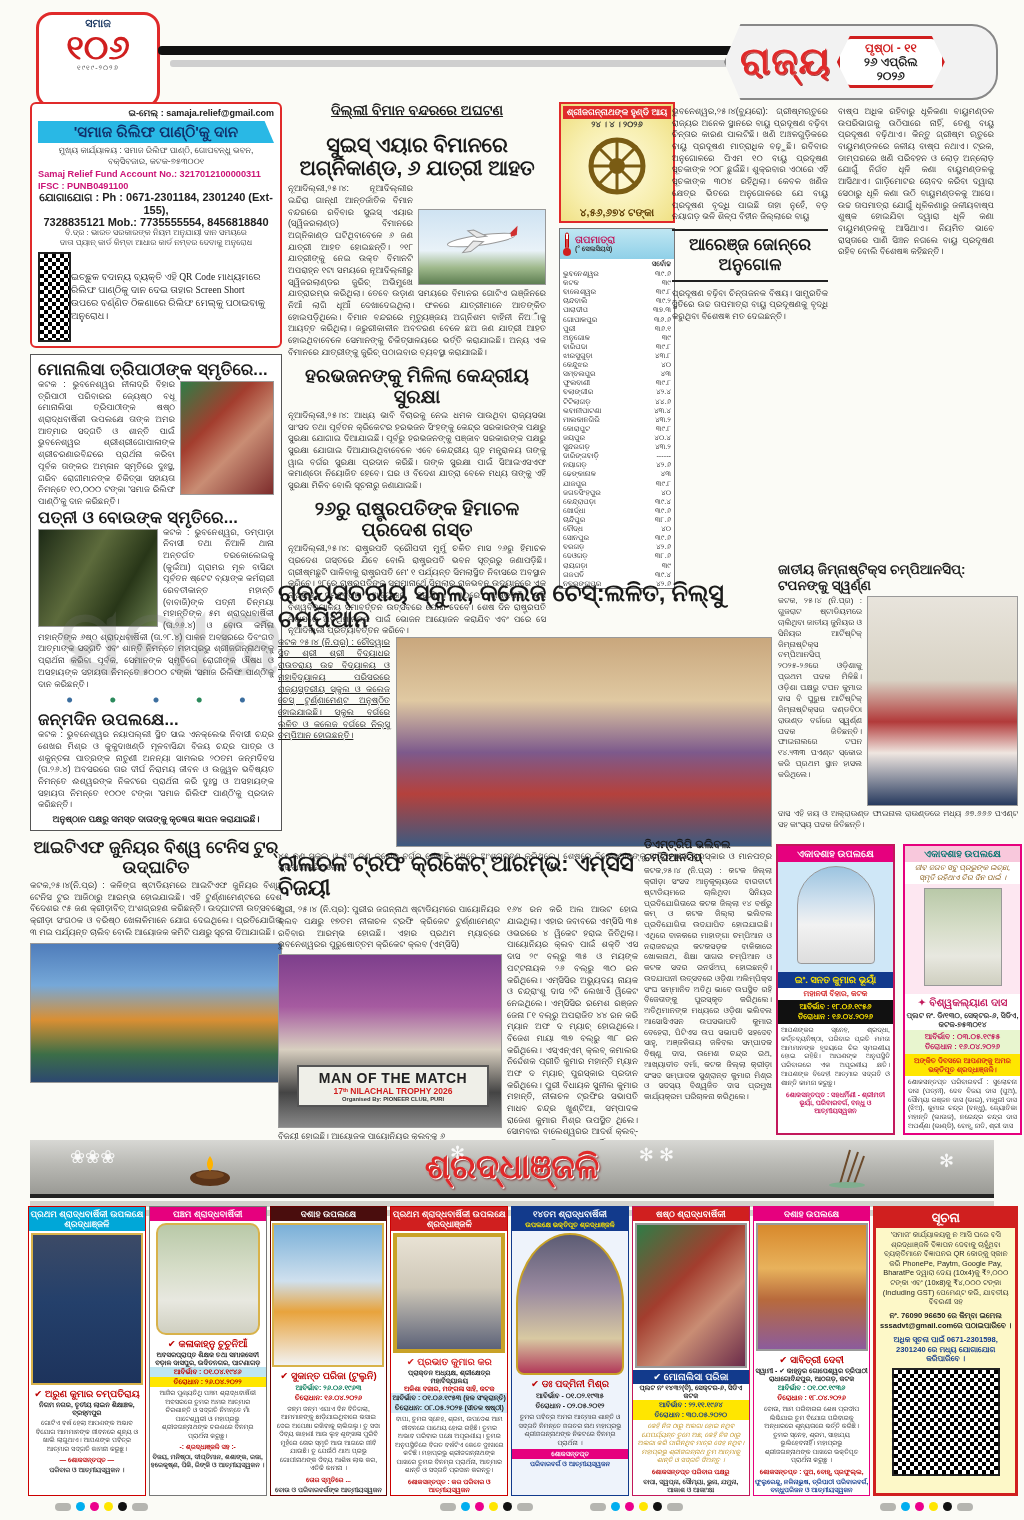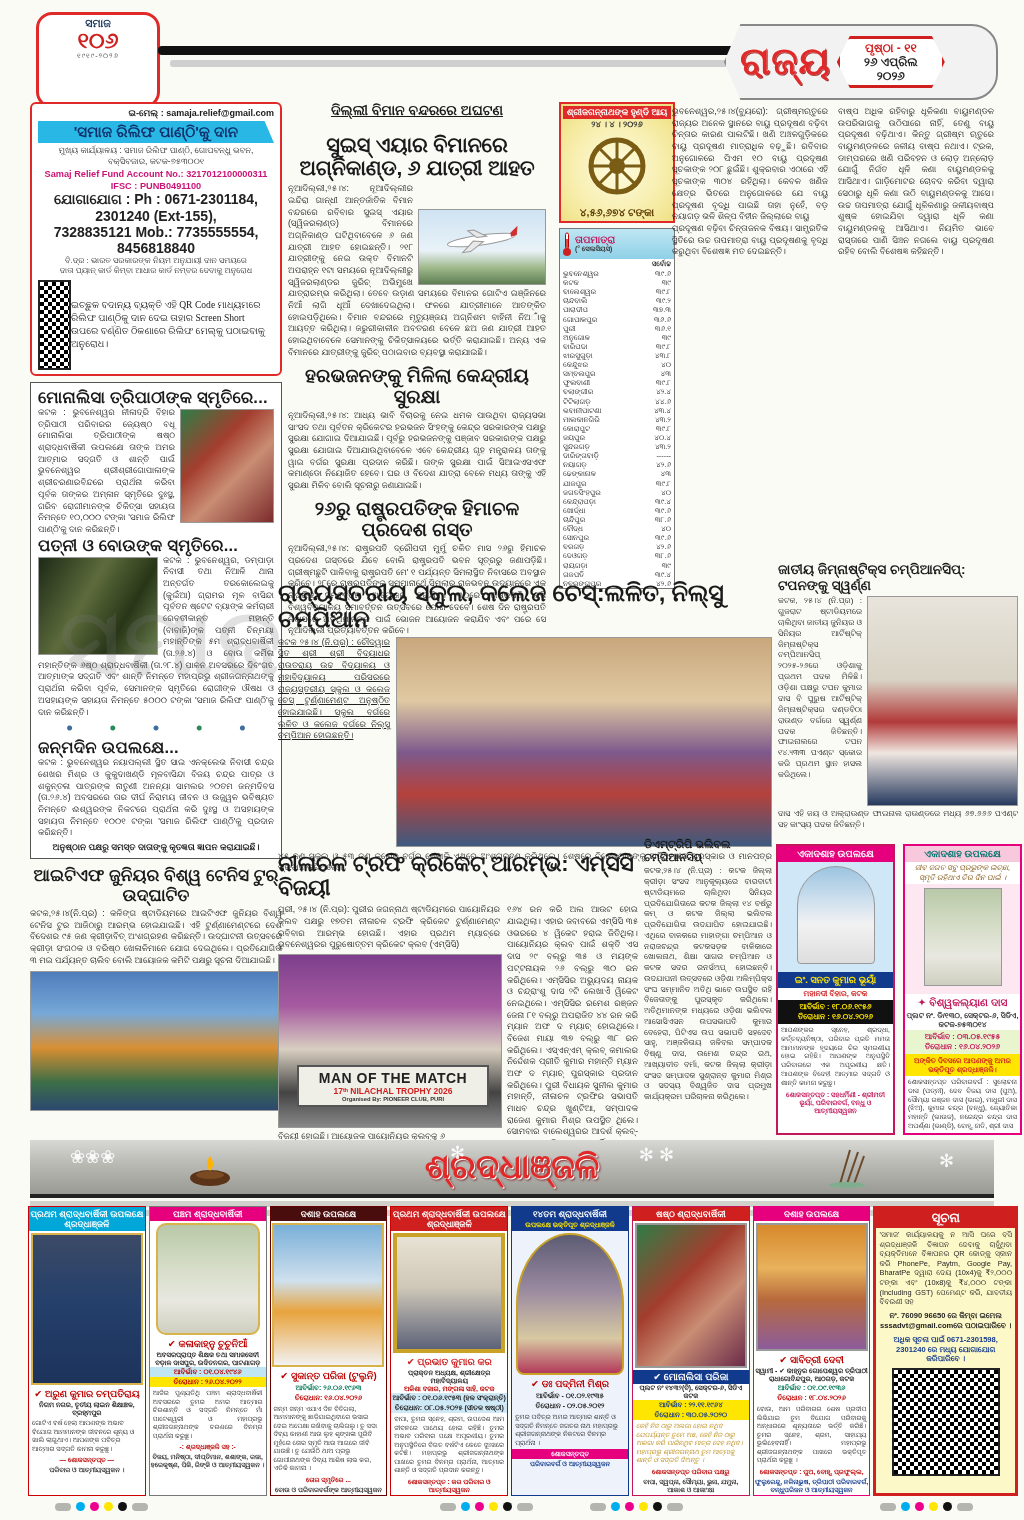--- a/index.html
+++ b/index.html
@@ -8,21 +8,21 @@
   .abs{position:absolute;}
   .jc{text-align:justify;}
   .ctr{text-align:center;}
   .bd{font-size:8.6px;line-height:1.36;color:#222;}
   .sm{font-size:7.5px;line-height:1.3;}
   h1,h2,h3,h4,p{margin:0;padding:0;}
   
   .logo-box{position:absolute;left:36px;top:12px;width:118px;height:88px;border:3px solid #e02a2a;
             border-radius:16px;background:#fff;text-align:center;padding-top:2px;}
   .logo-top{font-size:11px;color:#16335e;font-weight:bold;}
-  .logo-num{font-size:22px;font-weight:bold;color:#d01f1f;line-height:1;}
+  .logo-num{font-size:34px;font-weight:bold;color:#d01f1f;line-height:1;}
   .logo-yrs{font-size:7px;color:#444;letter-spacing:1px;}
   .rule-black{position:absolute;left:158px;top:46px;width:700px;height:9px;background:#111;border-radius:4px;}
   .rule-gray{position:absolute;left:170px;top:60px;width:688px;height:7px;background:#cfcfcf;border-radius:3px;}
   .section-wrap{position:absolute;right:26px;top:24px;width:250px;height:68px;display:flex;align-items:center;gap:6px;
                 background:#f2f2f2;border:2px solid #888;border-radius:10px 26px 26px 10px;padding:2px 6px 2px 14px;
                 clip-path:polygon(6% 0,100% 0,100% 100%,6% 100%,0 50%);}
   .section-name{font-size:38px;font-weight:bold;color:#e02a2a;text-shadow:0 0 2px #fff,1px 1px 0 #8c0000;letter-spacing:1px;}
   .date-badge{border:3px solid #d01f1f;background:#fff;border-radius:14px;padding:2px 8px;text-align:center;
               clip-path:polygon(12% 0,88% 0,100% 50%,88% 100%,12% 100%,0 50%);min-width:86px;}
   .date-badge .pg{color:#d01f1f;font-weight:bold;font-size:12px;}
@@ -31,22 +31,22 @@
   .col-left{left:30px;top:102px;width:252px;}
   .col-mid{left:288px;top:102px;width:258px;}
   .col-wx{left:559px;top:102px;width:116px;}
   .col-right{left:672px;top:100px;width:322px;}
   
   .don-box{border:2px solid #e02a2a;border-radius:6px;background:#fff;padding:4px 6px;}
   .don-email{font-size:9px;text-align:right;font-weight:bold;}
   .don-title{background:#29b8e5;color:#11306b;font-weight:bold;font-size:15px;text-align:center;
              padding:2px 0;margin:2px 0;clip-path:polygon(0 0,96% 0,100% 100%,0 100%);}
   .don-addr{font-size:8.4px;text-align:center;color:#333;}
-  .don-acct{font-size:9.2px;font-weight:bold;color:#cc1477;text-align:center;margin-top:2px;}
-  .don-ph{font-size:14px;font-weight:bold;text-align:center;color:#222;}
+  .don-acct{font-size:9.2px;font-weight:bold;color:#cc1477;text-align:left;margin-top:2px;}
+  .don-ph{font-size:11px;font-weight:bold;text-align:center;color:#222;}
   .don-note{font-size:8px;text-align:center;color:#333;}
   .qr{width:86px;height:86px;background:
       repeating-conic-gradient(#000 0 25%,#fff 0 50%);background-size:8px 8px;border:2px solid #222;}
   .qr.big{width:104px;height:104px;}
   .don-qr-row{display:flex;gap:0;margin-top:4px;align-items:center;font-family:Liberation Serif, serif;}
   .don-qr-txt{font-size:9.6px;line-height:1.35;color:#222;}
   
   .memo-box{border:1.5px solid #555;background:#fff;margin-top:6px;padding:5px 7px;}
   .memo-h{font-size:16.5px;font-weight:bold;letter-spacing:.2px;}
   .float-r{float:right;margin:2px 0 2px 5px;}
@@ -121,21 +121,21 @@
   .sr-title{font-size:34px;font-weight:bold;color:#e02a2a;text-shadow:1px 1px 0 #fff,2px 2px 2px #833;}
   .sr-flower{position:absolute;color:#fff;font-size:18px;opacity:.9;}
   .gray-bar{height:6px;background:#d2d2cc;margin-top:3px;}
   
   .cards{display:flex;gap:3px;}
   .card{border:1.5px solid #777;background:#fff;display:flex;flex-direction:column;overflow:hidden;}
   .card-h{font-weight:bold;text-align:center;font-size:8.8px;padding:2px 1px;color:#fff;line-height:1.15;}
   .card-name{font-weight:bold;text-align:center;font-size:9.6px;padding:1px;}
   .card-sub{font-size:6.8px;text-align:center;font-weight:bold;}
   .card-dates{font-size:7px;font-weight:bold;text-align:center;padding:1px 0;}
-  .card-body{font-size:6.6px;line-height:1.3;padding:2px 3px;color:#222;}
+  .card-body{font-size:6.6px;line-height:1.3;text-align:center;padding:2px 3px;color:#222;}
   .card-foot{font-size:6.6px;font-weight:bold;text-align:center;color:#b00;padding:1px;}
   .cphoto{margin:2px auto;border:2px solid #d8b24a;}
   
   .dots{display:flex;gap:5px;align-items:center;}
   .dot{width:9px;height:9px;border-radius:50%;}
   .pill{width:16px;height:8px;border-radius:4px;background:#b5b5b0;}
 </style>
 </head>
 <body>
 
@@ -406,20 +406,24 @@
           </tr>
           </tbody>
       </table>
     </div>
   </div>
 
   <div class="abs col-right">
     <div class="poll-cols">
       <div>
         <p class="bd jc">ଭୁବନେଶ୍ୱର,୨୫।୪(ବ୍ୟୁରୋ): ଗ୍ରୀଷ୍ମଋତୁରେ ରାଜ୍ୟର ଅନେକ ସ୍ଥାନରେ ବାୟୁ ପ୍ରଦୂଷଣ ବଢ଼ିବା ଚିନ୍ତାର କାରଣ ପାଲଟିଛି। ଖଣି ଅଞ୍ଚଳଗୁଡ଼ିକରେ ବାୟୁ ପ୍ରଦୂଷଣ ମାତ୍ରାଧିକ ବଢ଼ୁଛି। ରବିବାର ଅନୁଗୋଳରେ ପିଏମ ୧୦ ବାୟୁ ପ୍ରଦୂଷଣ ସୂଚକାଙ୍କ ୨୦୮ ଛୁଇଁଛି। ଶୁକ୍ରବାର ଏଠାରେ ଏହି ସୂଚକାଙ୍କ ୩୦୪ ରହିଥିଲା। କେବଳ ଖଣିଜ କ୍ଷେତ୍ର ଭିତରେ ଅନୁଗୋଳରେ ଯେ ବାୟୁ ପ୍ରଦୂଷଣ ବୃଦ୍ଧି ପାଇଛି ତାହା ନୁହେଁ, ବଡ଼ ନୟାଗଡ଼ ଭଳି ଶିଳ୍ପ ବିହୀନ ଜିଲ୍ଲାରେ ବାୟୁ</p>
+        <div class="inset">
+          <div>ଆରେଞ୍ଜ ଜୋନ୍‌ରେ</div>
+          <div>ଅନୁଗୋଳ</div>
+        </div>
         <p class="bd jc">ପ୍ରଦୂଷଣ ବଢ଼ିବା ଚିନ୍ତାଜନକ ବିଷୟ। ସାମ୍ପ୍ରତିକ ସ୍ଥିତିରେ ଉଚ୍ଚ ତାପମାତ୍ରା ବାୟୁ ପ୍ରଦୂଷଣକୁ ବୃଦ୍ଧି କରୁଥିବା ବିଶେଷଜ୍ଞ ମତ ଦେଇଛନ୍ତି।</p>
       </div>
       <p class="bd jc">ବାଷ୍ପ ଅଧିକ ରହିବାରୁ ଧୂଳିକଣା ବାୟୁମଣ୍ଡଳ ଉପରିଭାଗକୁ ଉଠିପାରେ ନାହିଁ, ତେଣୁ ବାୟୁ ପ୍ରଦୂଷଣ ବଢ଼ିଥାଏ। କିନ୍ତୁ ଗ୍ରୀଷ୍ମ ଋତୁରେ ବାୟୁମଣ୍ଡଳରେ ଜଳୀୟ ବାଷ୍ପ ନଥାଏ। ଟ୍ରକ, ଡାମ୍ପରରେ ଖଣି ପରିବହନ ଓ ଲୋଡ଼ ଅନ୍‌ଲୋଡ଼ ଯୋଗୁଁ ନିର୍ଗତ ଧୂଳି କଣା ବାୟୁମଣ୍ଡଳକୁ ଆସିଥାଏ। ଗାଡ଼ିମୋଟର ଚୋବଦ କରିବା ଦ୍ୱାରା ସେଠାରୁ ଧୂଳି କଣା ଉଠି ବାୟୁମଣ୍ଡଳକୁ ଆସେ। ଉଚ୍ଚ ତାପମାତ୍ରା ଯୋଗୁଁ ଧୂଳିକଣାରୁ ଜଳୀୟବାଷ୍ପ ଶୁଷ୍କ ହୋଇଯିବା ଦ୍ୱାରା ଧୂଳି କଣା ବାୟୁମଣ୍ଡଳକୁ ଆସିଥାଏ। ନିୟମିତ ଭାବେ ରାସ୍ତାରେ ପାଣି ସିଞ୍ଚନ ନଗଲେ ବାୟୁ ପ୍ରଦୂଷଣ ରହିବ ବୋଲି ବିଶେଷଜ୍ଞ କହିଛନ୍ତି।</p>
     </div>
   </div>
 
   <div class="abs watermark" style="left:60px;top:590px;">ସମାଜ</div>
   <div class="abs" style="left:278px;top:566px;width:494px;">
     <h1 class="head-xl" style="font-size:24px;">ରାଜ୍ୟସ୍ତରୀୟ ସ୍କୁଲ, କଲେଜ ଚେସ୍:ଲଳିତ, ନିଲ୍ସୁ ଚମ୍ପିଆନ</h1>
     <div class="chess-flex" style="margin-top:4px;">

